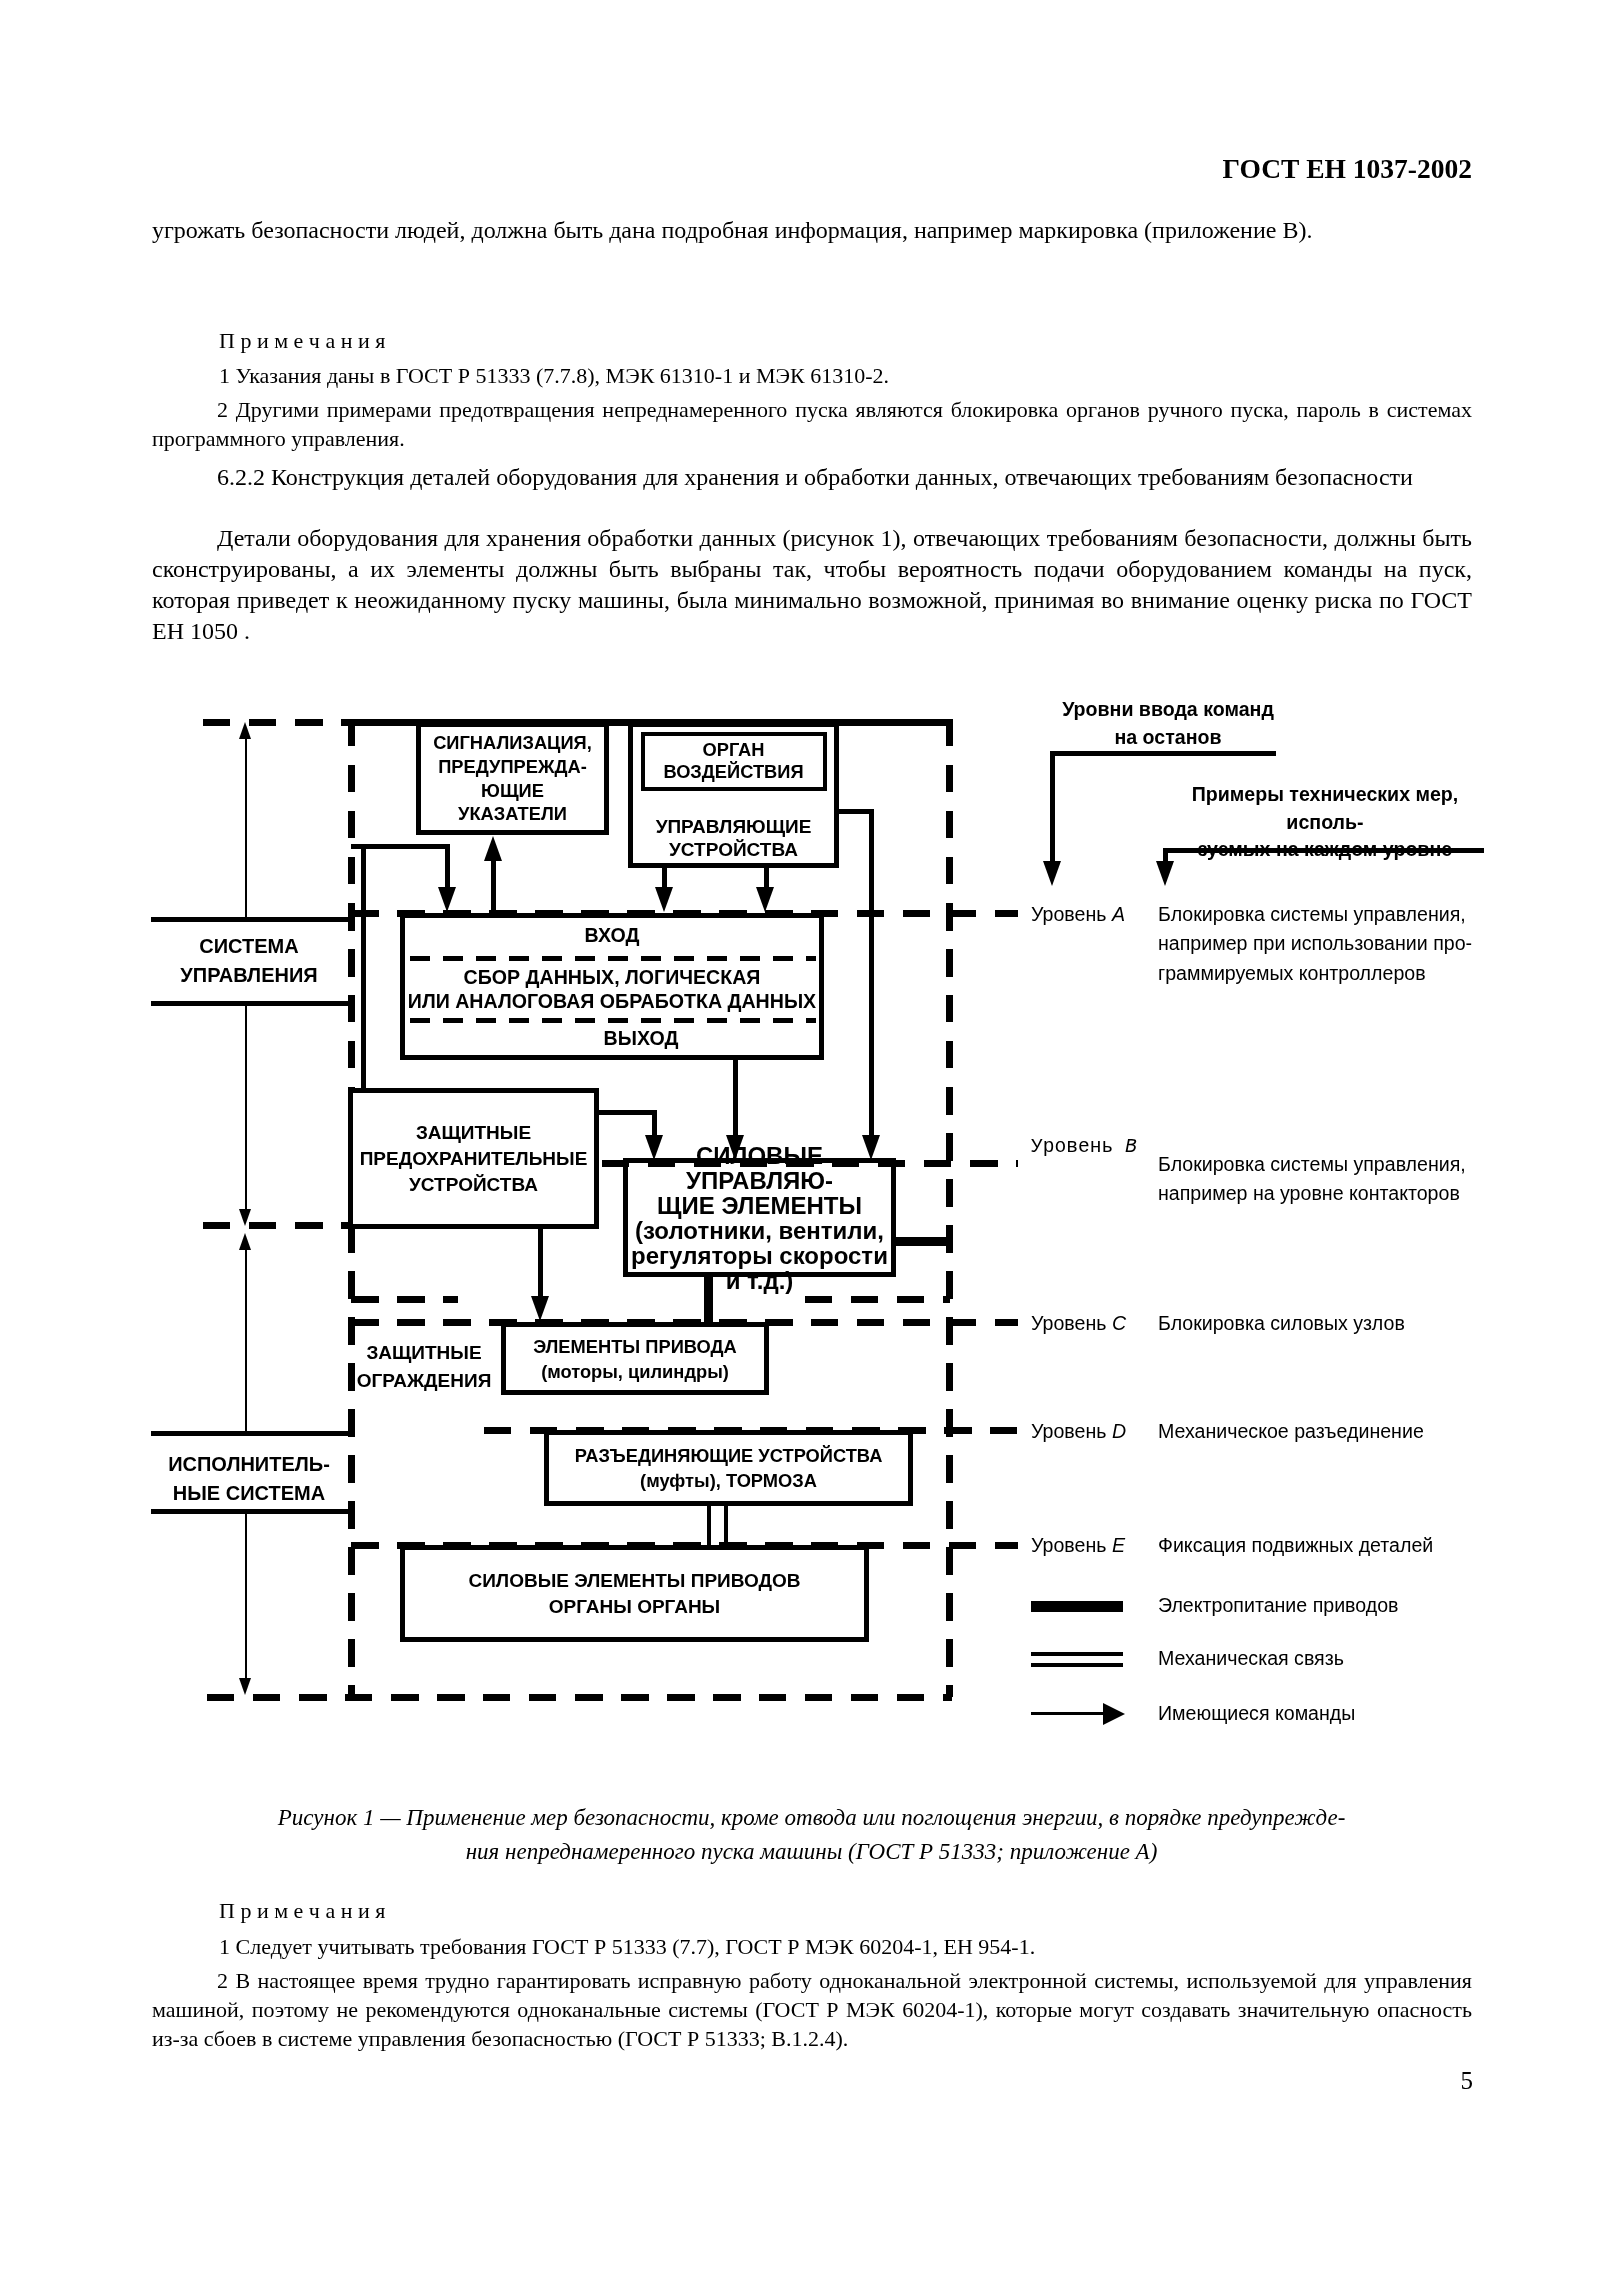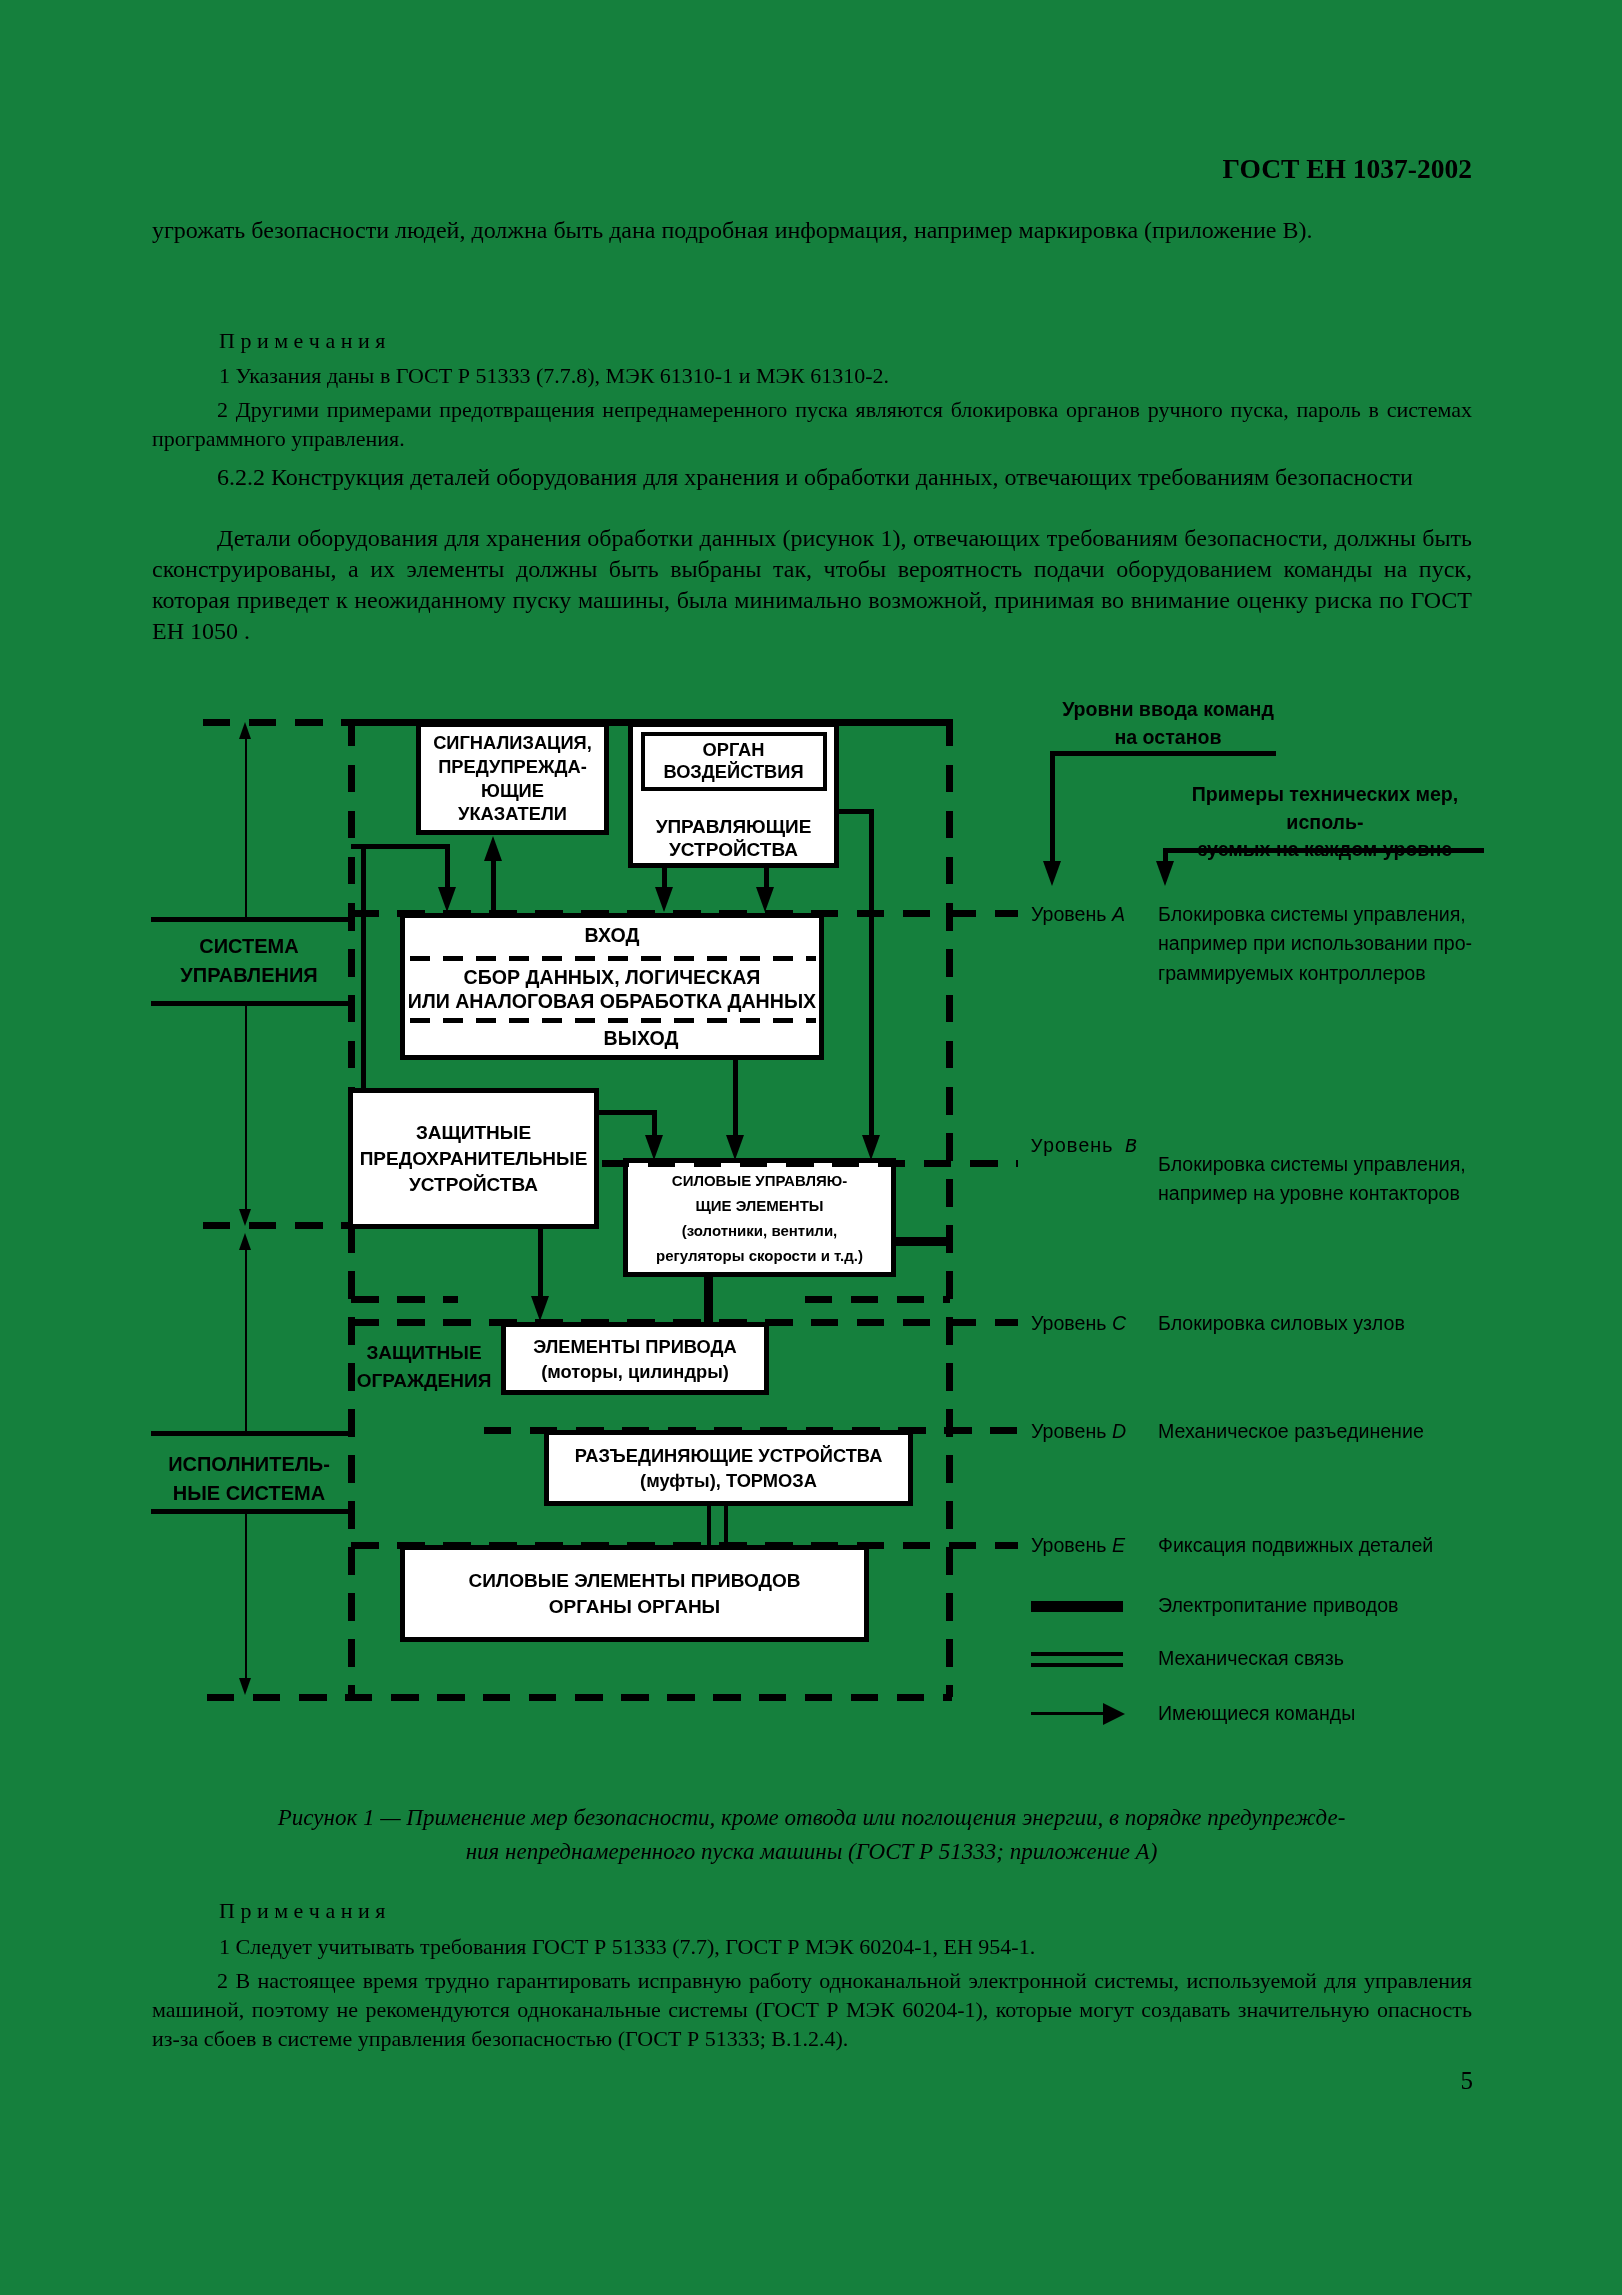--- a/index.html
+++ b/index.html
@@ -1,16 +1,16 @@
 <!DOCTYPE html>
 <html style="font-size:10.5px"><head>
 <meta charset="utf-8">
 <style>
   html,body{margin:0;padding:0;background:#888;}
-  #page{position:relative;width:1622px;height:2295px;background:#15803d;color:#000;
+  #page{position:relative;width:1622px;height:2295px;background:#ffffff;color:#000;
         font-family:"Liberation Serif",serif;overflow:hidden;}
   .abs{position:absolute;}
   .hdr{font:700 27.5px/30px "Liberation Serif",serif;text-align:right;}
   .para{font:400 24px/31px "Liberation Serif",serif;text-align:justify;}
   .note{font:400 22px/29px "Liberation Serif",serif;text-align:justify;}
   .caption{font:400 23px/34px "Liberation Serif",serif;text-align:center;}
   .ind{text-indent:65px;}
   
   .box{position:absolute;border:5.2px solid #000;background:#fff;box-sizing:border-box;
        display:flex;flex-direction:column;justify-content:center;align-items:center;
@@ -120,21 +120,21 @@
     <div class="cellt" style="left:400px;top:990px;width:424px;">ИЛИ АНАЛОГОВАЯ ОБРАБОТКА ДАННЫХ</div>
     <div class="dl-h dl-thin" style="left:410px;top:1018px;width:406px;"></div>
     <div class="cellt" style="left:400px;top:1027px;width:424px;padding-left:29px;">ВЫХОД</div>
 
     <div class="box" style="left:348px;top:1088px;width:251px;height:141px;font-size:19px;line-height:26px;">
       <div>ЗАЩИТНЫЕ</div>
       <div>ПРЕДОХРАНИТЕЛЬНЫЕ</div>
       <div>УСТРОЙСТВА</div>
     </div>
 
-    <div class="box" style="left:623px;top:1158px;width:273px;height:119px;font-size:15px;line-height:25px;">
+    <div class="box" style="left:623px;top:1158px;width:273px;height:119px;font-size:24px;line-height:25px;">
       <div>СИЛОВЫЕ УПРАВЛЯЮ-</div>
       <div>ЩИЕ ЭЛЕМЕНТЫ</div>
       <div>(золотники, вентили,</div>
       <div>регуляторы скорости и т.д.)</div>
     </div>
 
     <div class="slab" style="left:347px;top:1339px;width:154px;font-size:19px;line-height:27.5px;">
       <div>ЗАЩИТНЫЕ</div>
       <div>ОГРАЖДЕНИЯ</div>
     </div>

